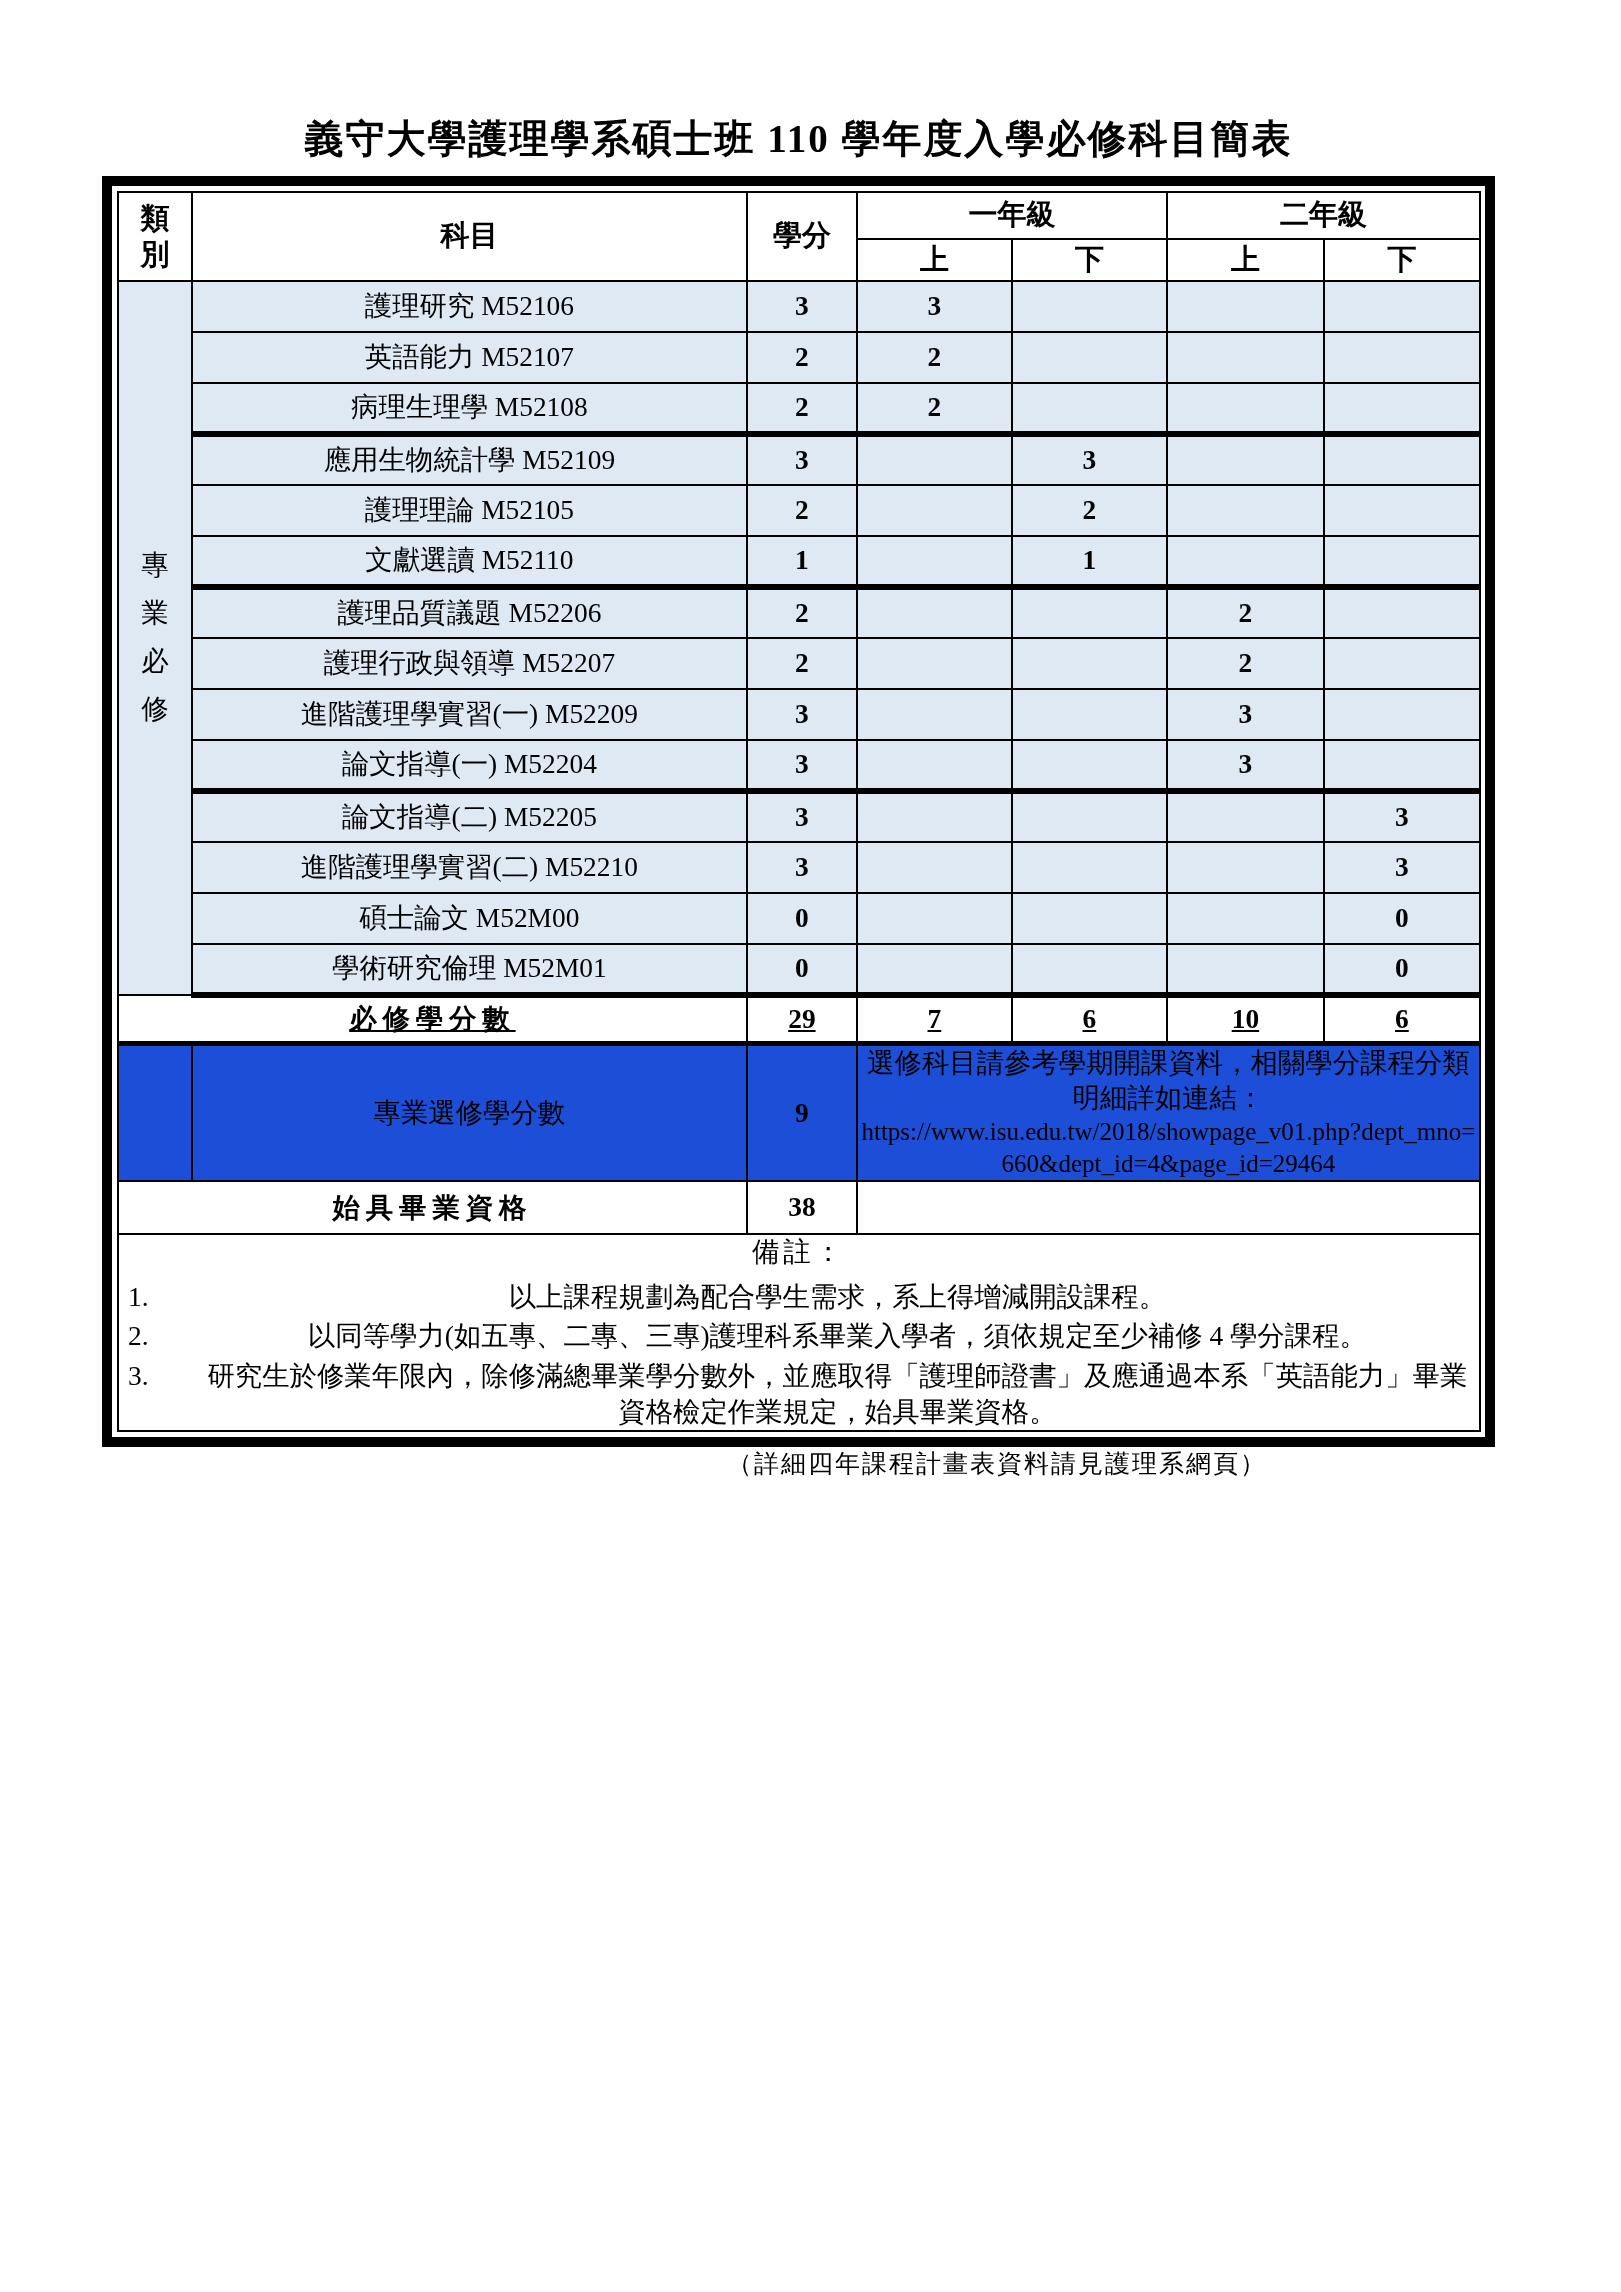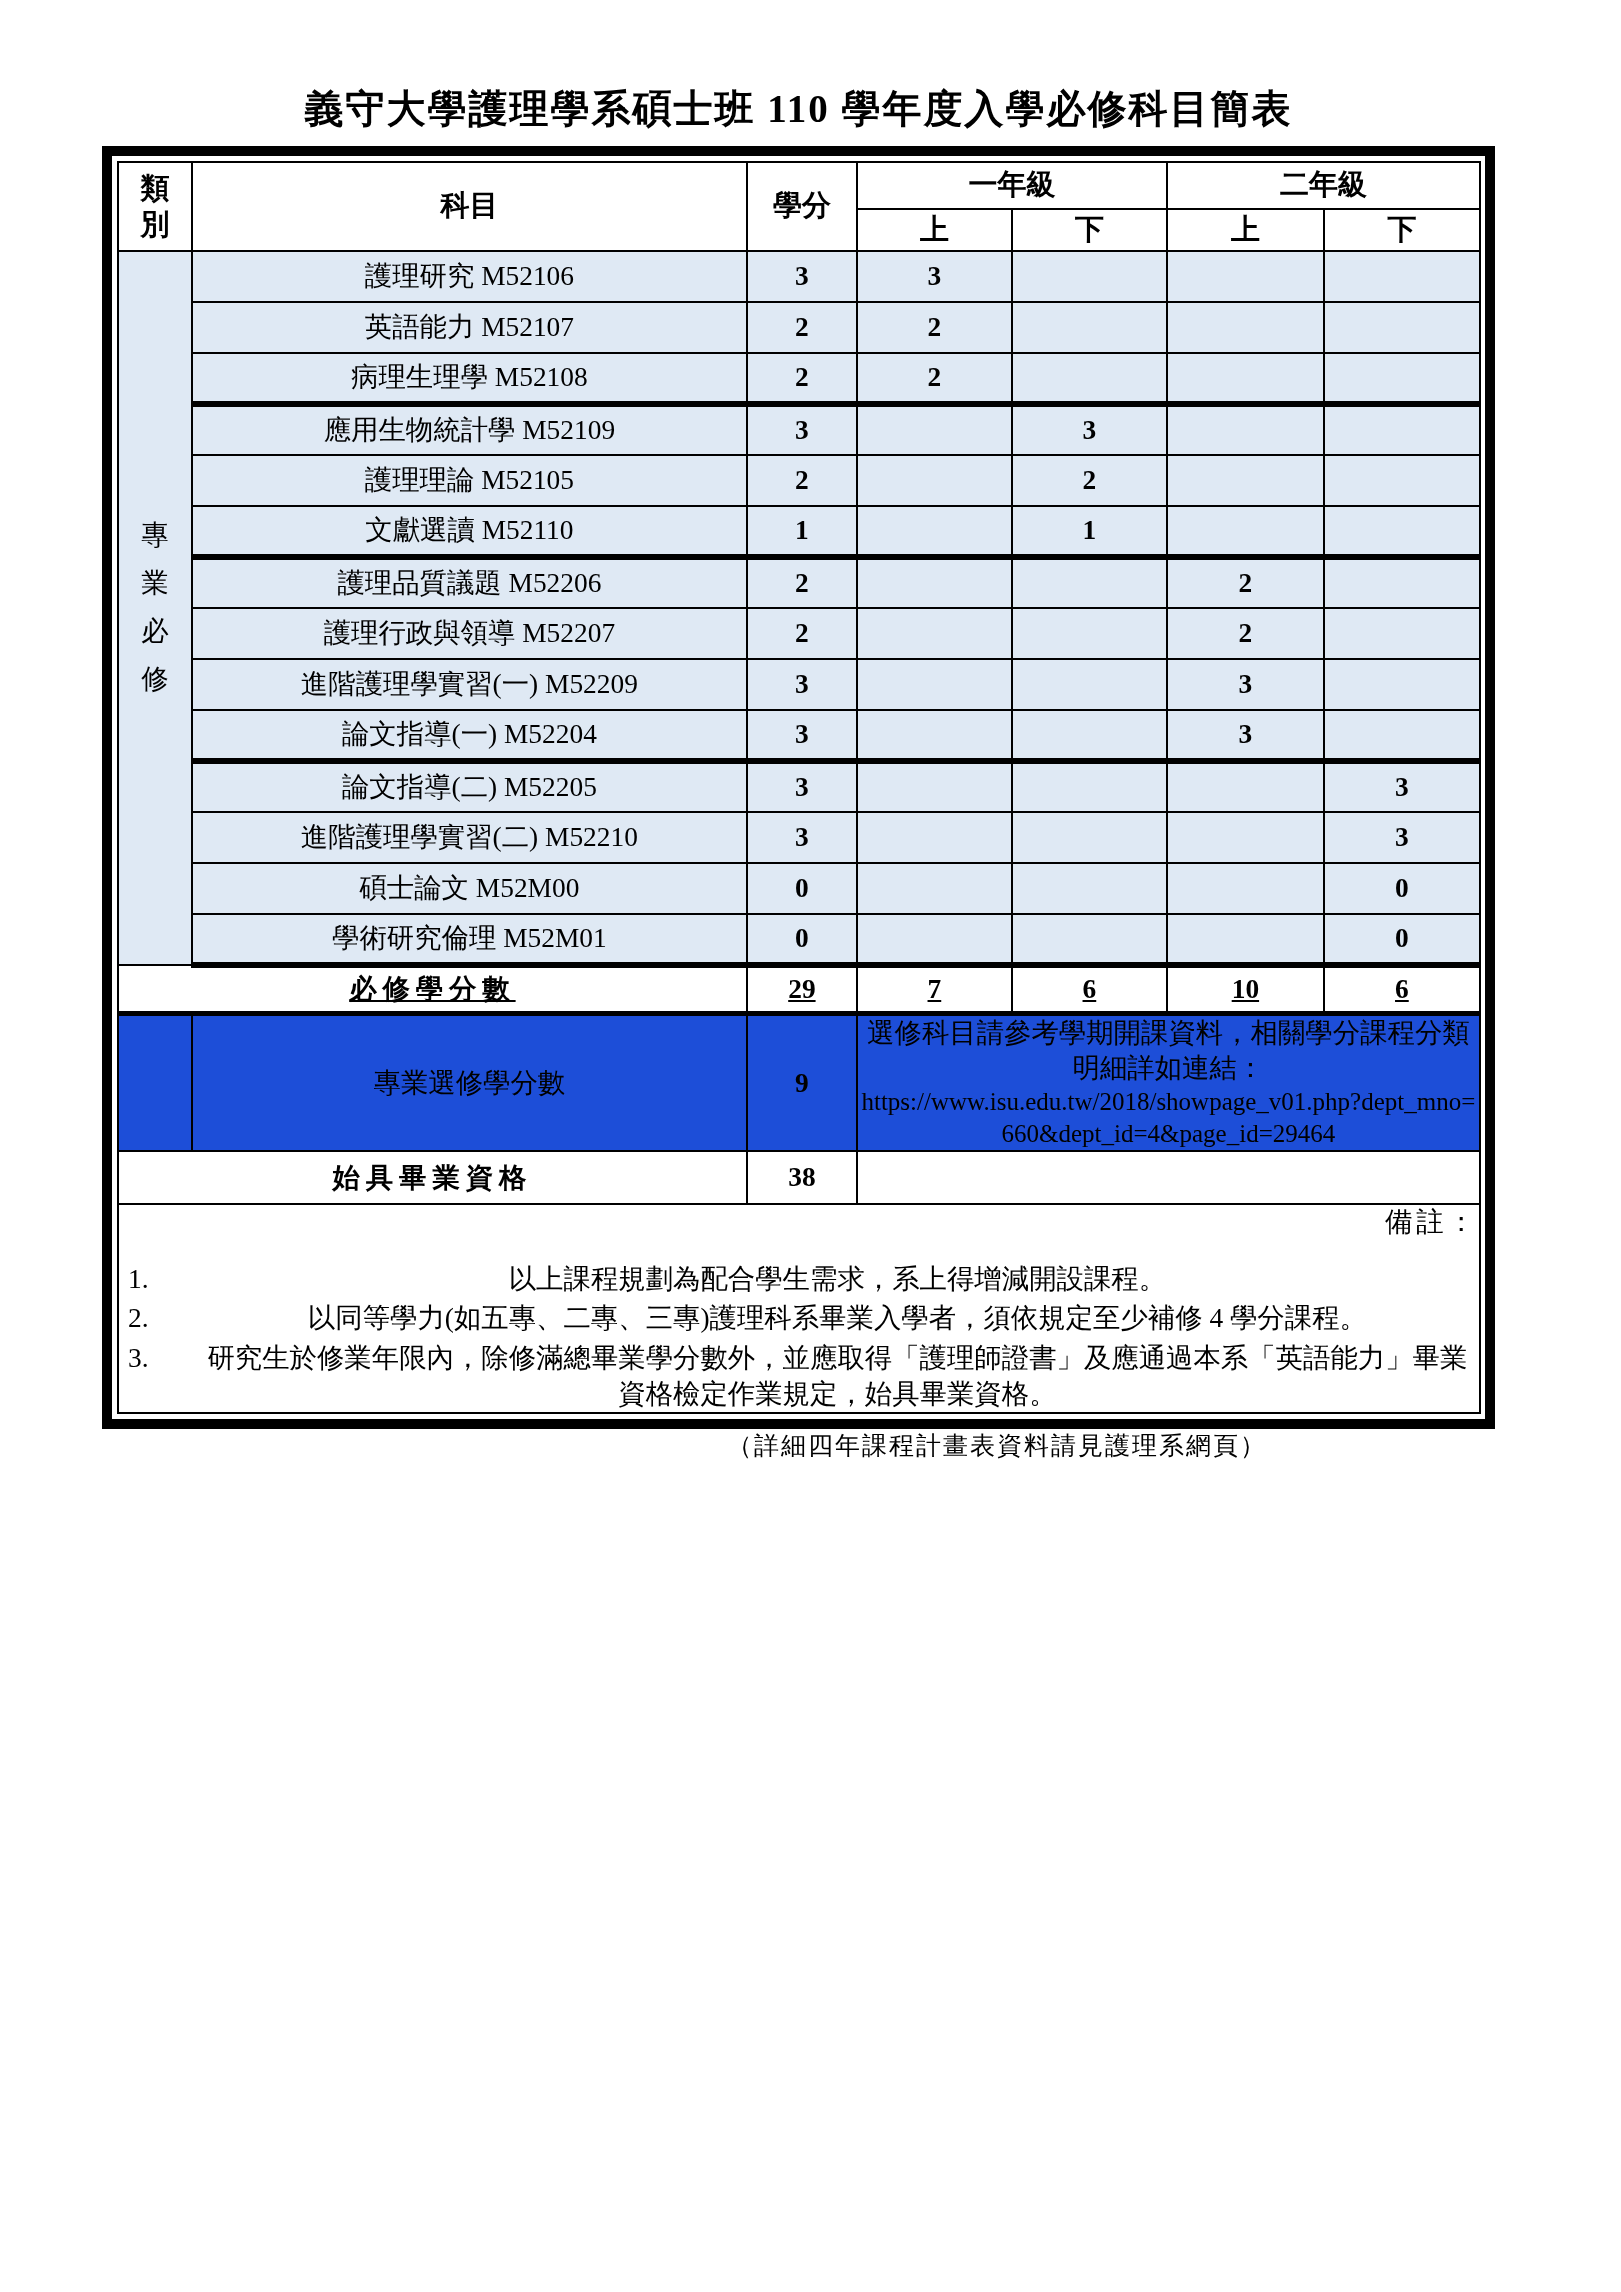--- a/index.html
+++ b/index.html
@@ -6,21 +6,21 @@
   html, body {
     margin: 0; padding: 0;
     background: #ffffff;
     width: 1621px; min-height: 2293px;
     font-family: "Liberation Serif", "DejaVu Serif", serif;
     color: #000;
   }
   .doc { position: relative; width: 1621px; min-height: 2293px; background: #fff; }
 
   .page-title {
-    padding-top: 82px;
+    padding-top: 112px;
     margin-left: 102px;
     width: 1393px;
     text-align: center;
     font-size: 39px;
     font-weight: bold;
     letter-spacing: 2px;
     white-space: nowrap;
   }
 
   
@@ -94,21 +94,21 @@
 
   
   td.remarks {
     background: #fff;
     text-align: left;
     vertical-align: top;
     padding: 11.8px 17.6px 13.7px 15.7px;
     font-size: 27.4px;
     line-height: 1.3;
   }
-  .rtitle { letter-spacing: 3.9px; margin-bottom: 21px; text-align: right; }
+  .rtitle { letter-spacing: 3.9px; margin-bottom: 9px; }
   .ritem { display: flex; margin-top: 3.9px; }
   .rnum { flex: none; width: 39px; }
   .rtext { flex: 1; margin-left: 38px; }
 
   .footer-note {
     margin: 0 0 0 727px;
     font-size: 25px;
     letter-spacing: 2px;
     white-space: nowrap;
   }

